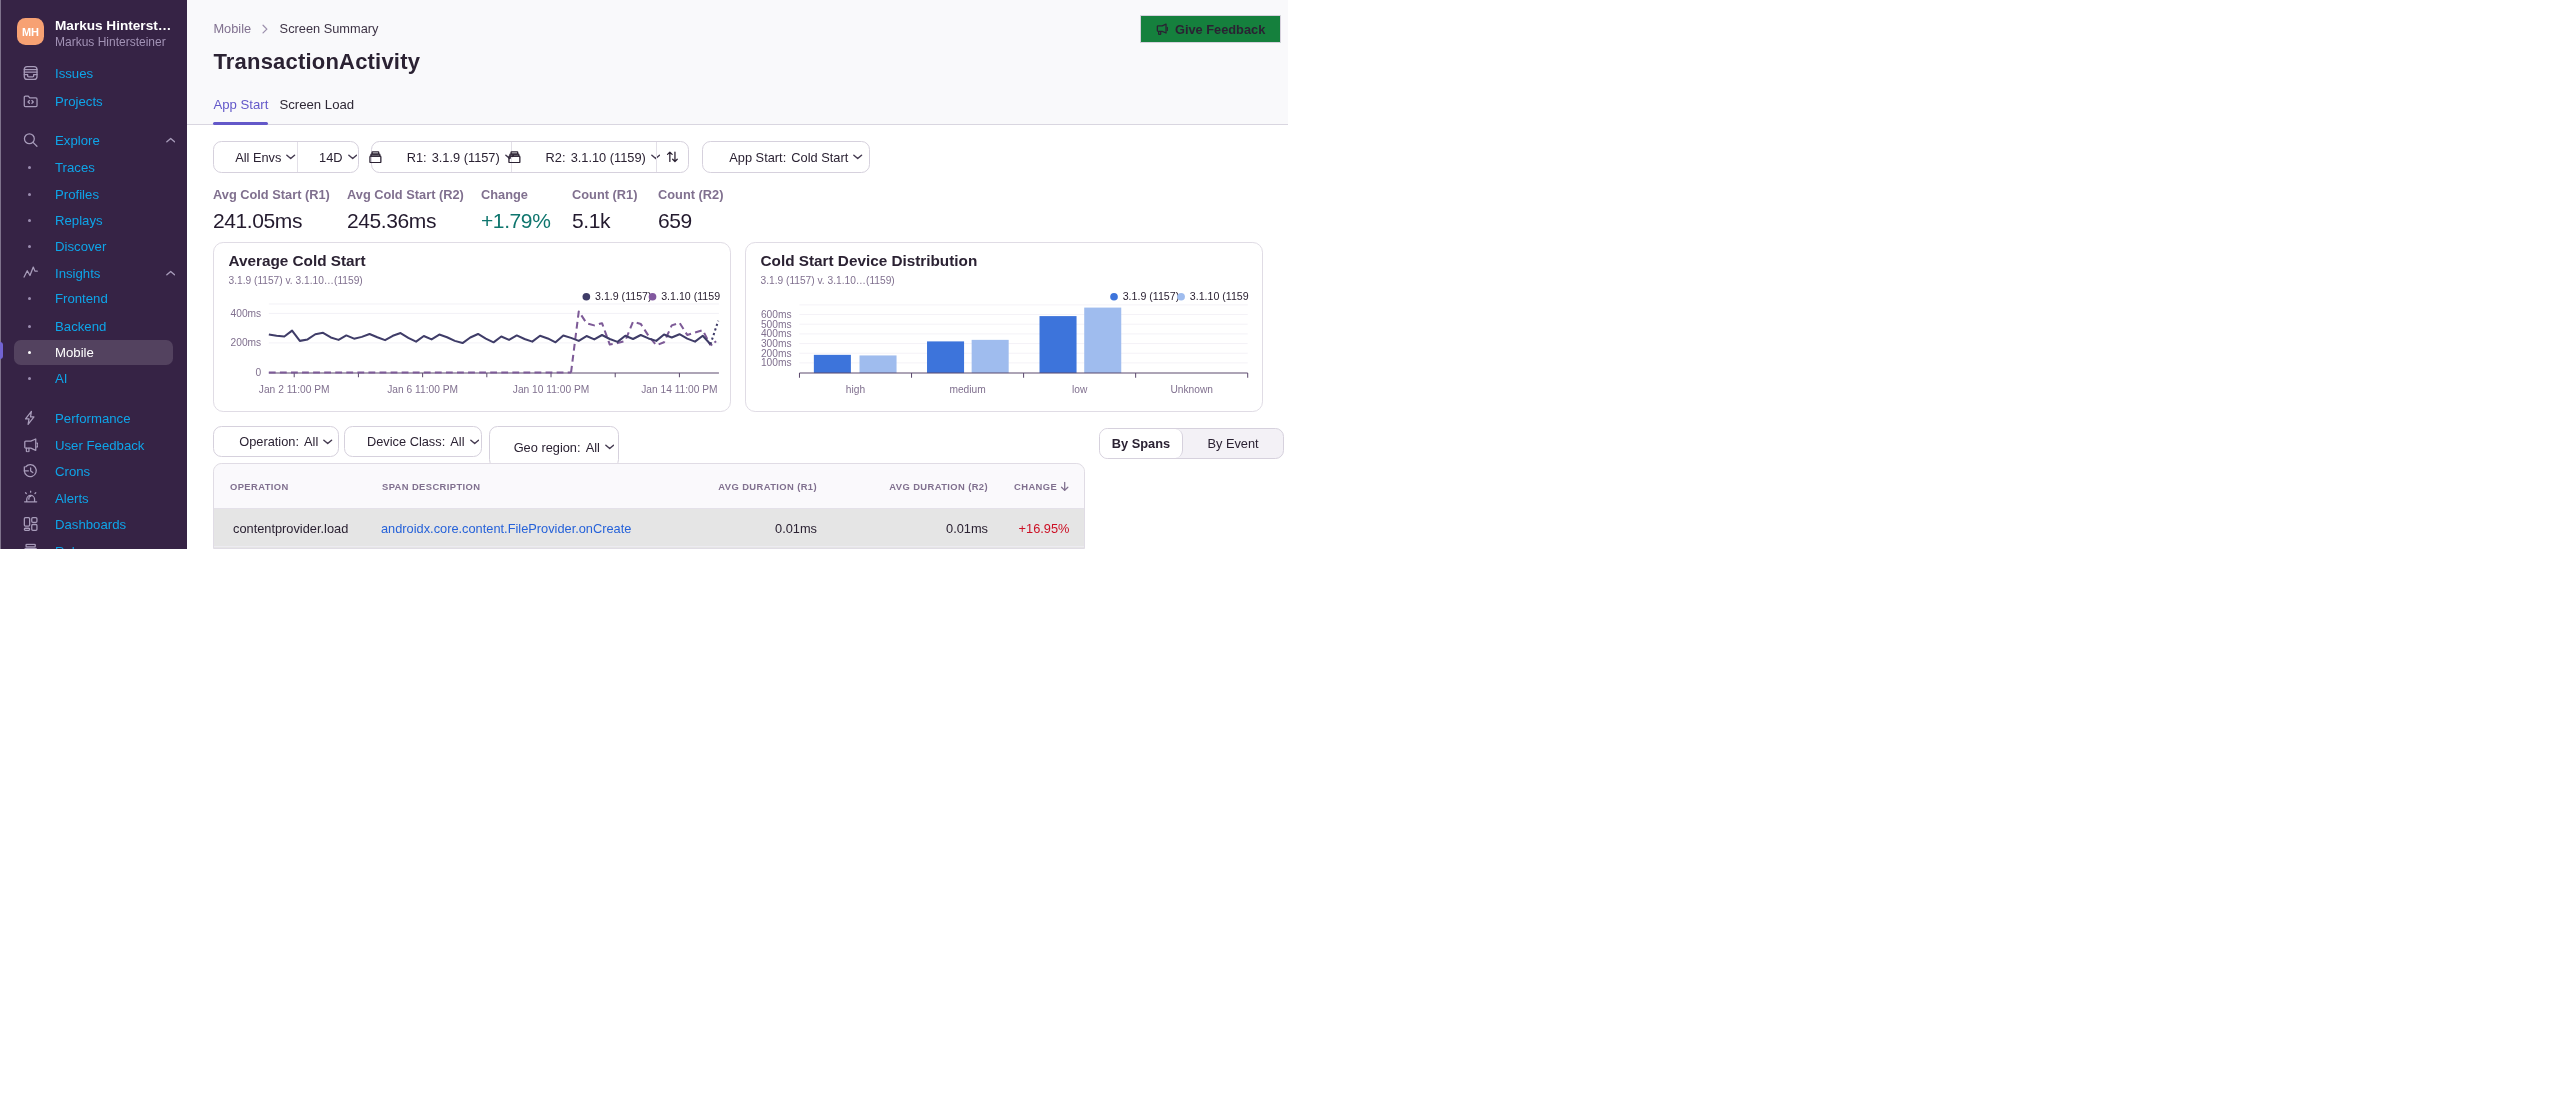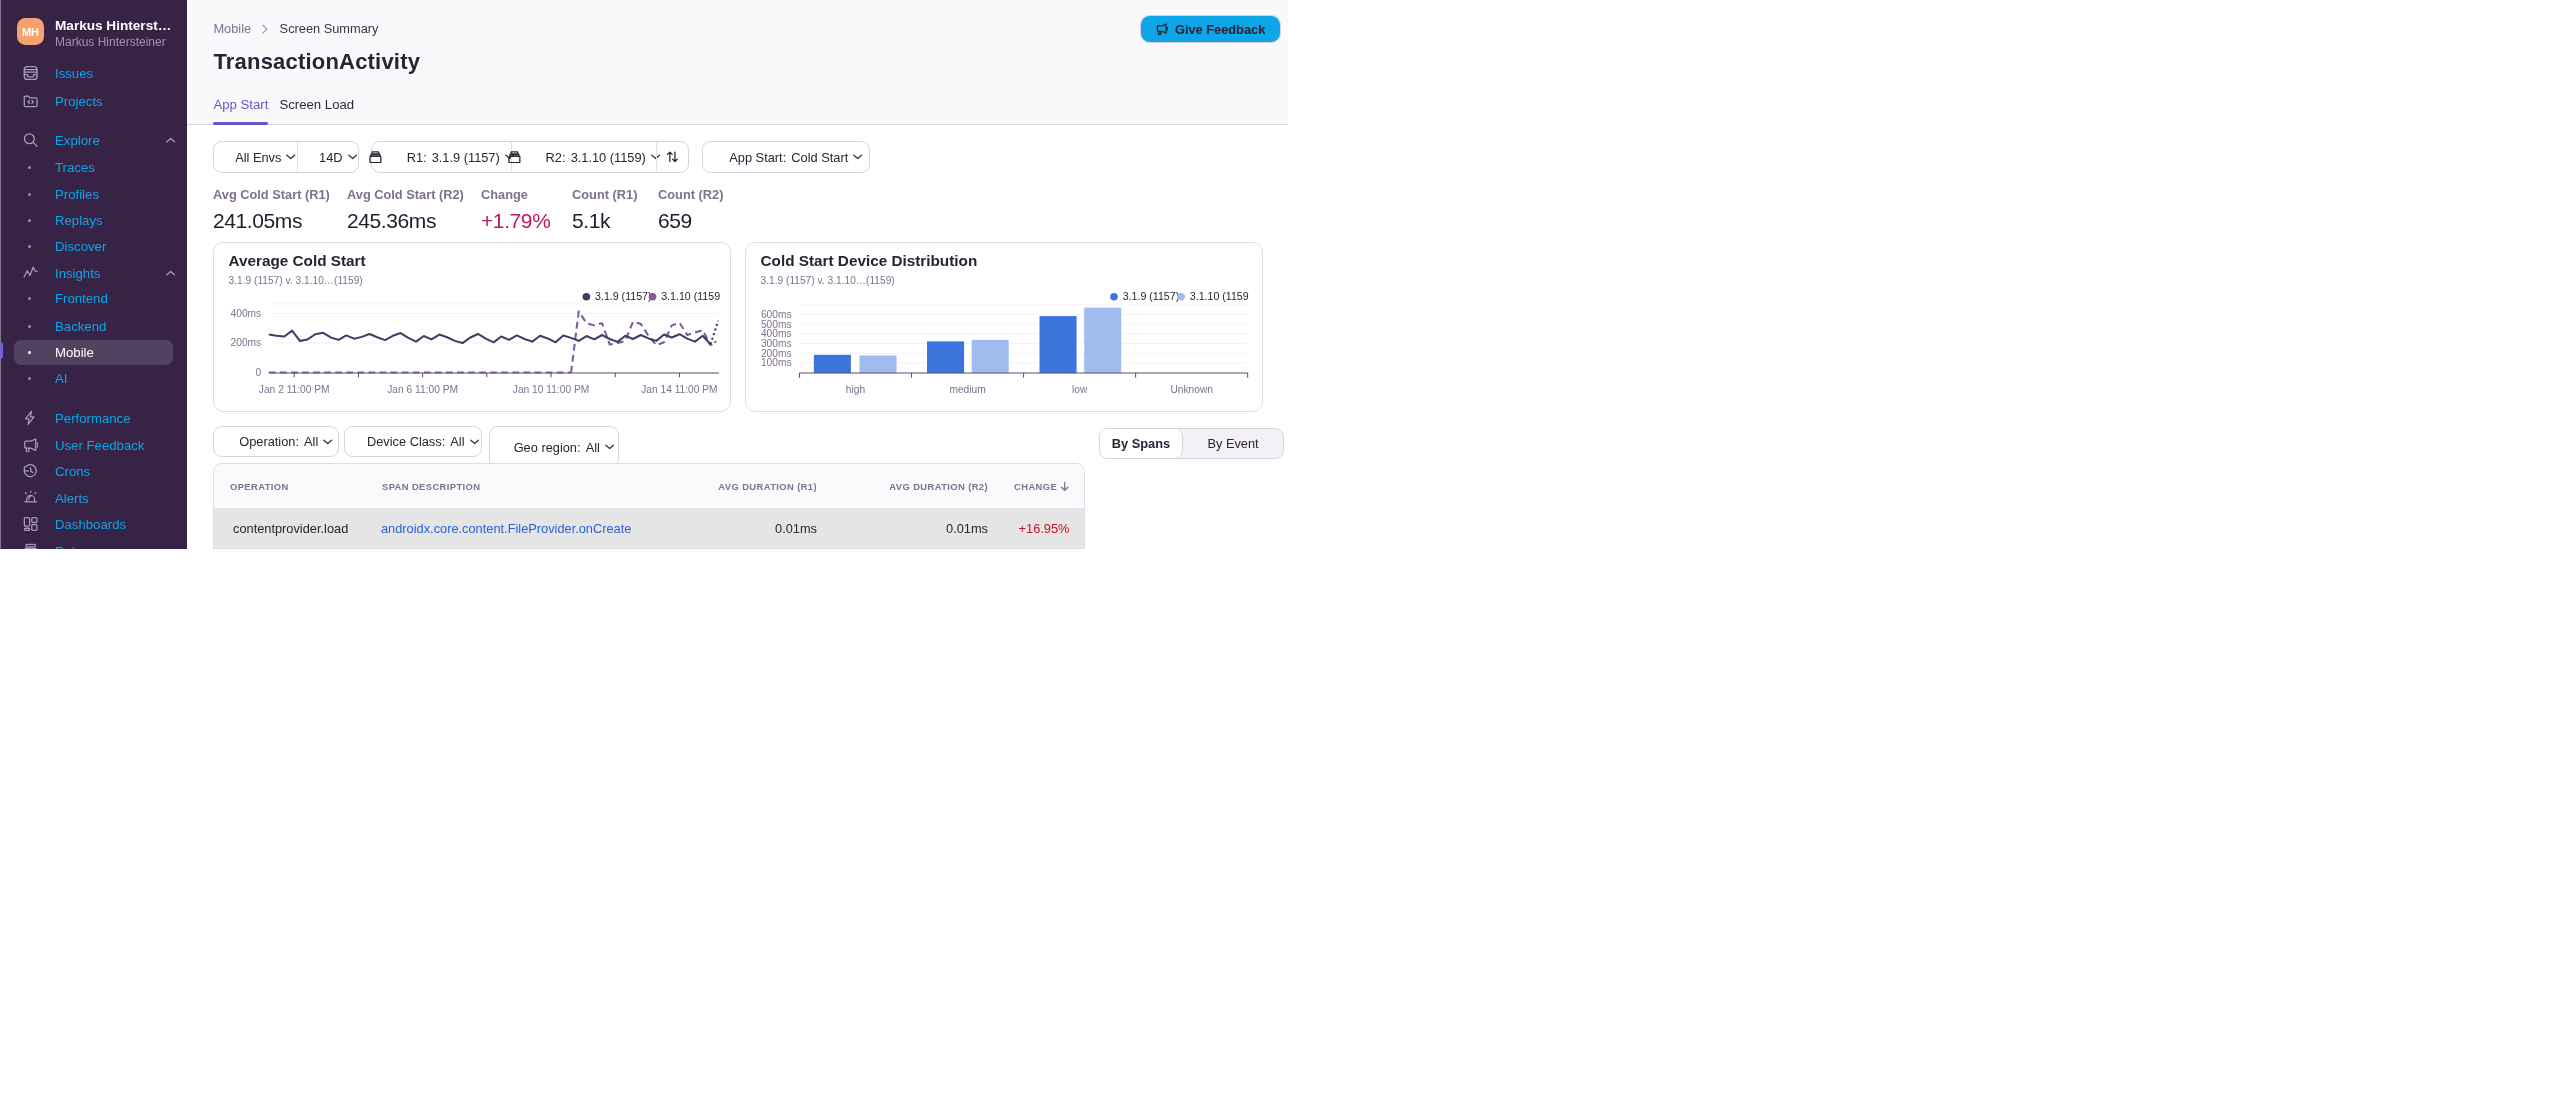--- a/index.html
+++ b/index.html
@@ -26,31 +26,31 @@
 
 .header { position:absolute; left:187px; top:0; right:0; height:125px; background:#f9f9fb; border-bottom:0.9px solid #d9d6e0; }
 .crumbs { position:absolute; left:26.4px; top:21px; font-size:12.8px; color:#80708f; }
 .crumbs .sep { display:inline-block; margin:0 7.7px; }
 .crumbs .cur { color:#3e3446; }
 .page-title { position:absolute; left:26.4px; top:49px; font-size:22px; font-weight:bold; color:#2b2233; letter-spacing:0.2px; }
 .tabs { position:absolute; left:26.4px; bottom:-0.9px; }
 .tab { display:inline-block; font-size:13.2px; padding-bottom:12.8px; position:relative; margin-right:11px; color:#2f2936; }
 .tab.active { color:#6358c9; }
 .tab.active:after { content:""; position:absolute; left:0; right:0; bottom:0; height:3.4px; border-radius:1.7px; background:#6358c9; }
-.feedback-btn { position:absolute; right:6.8px; top:15.3px; width:141px; height:28px; background:#0ea5e9; border:0.9px solid #d6d1dd; border-radius:10px; display:flex; align-items:center; justify-content:center; font-size:12.8px; font-weight:bold; color:#2b2233; gap:6.8px; }
+.feedback-btn { position:absolute; right:6.8px; top:15.3px; width:141px; height:28px; background:#15803d; border:0.9px solid #d6d1dd; border-radius:1px; display:flex; align-items:center; justify-content:center; font-size:12.8px; font-weight:bold; color:#2b2233; gap:6.8px; }
 
 
 .btn-group { position:absolute; height:32px; background:#fff; border:0.9px solid #d6d1dd; border-radius:8.5px; display:flex; align-items:stretch; font-size:12.8px; color:#2b2233; }
 .btn-group .seg { display:flex; align-items:center; justify-content:center; gap:5.1px; white-space:nowrap; }
 .btn-group .seg + .seg { border-left:0.9px solid #e3e0e8; }
 .btn-group b { font-weight:normal;margin-left:20px; }
 .chev-d { width:9.4px; height:6px; flex:0 0 auto; }
 .stat-label { position:absolute; font-size:12.8px; font-weight:bold; color:#80708f; white-space:nowrap; }
 .stat-value { position:absolute; font-size:21px; letter-spacing:-0.4px; color:#231a2e; white-space:nowrap; }
-.stat-value.red { color:#be185d; }
+.stat-value.red { color:#0f766e; }
 
 
 .card { position:absolute; top:242px; width:518px; height:170px; background:#fff; border:0.9px solid #e0dce5; border-radius:10.2px; }
 .card .ct { position:absolute; left:14.5px; top:9.4px; font-size:15.3px; font-weight:bold; color:#2b2233; }
 .card .cs { position:absolute; left:14.5px; top:31.5px; font-size:10.2px; color:#80708f; }
 .card svg.chart { position:absolute; left:0; top:0; }
 
 
 .seg-control { position:absolute; display:flex; height:31px; border:0.9px solid #d6d1dd; border-radius:8.5px; overflow:hidden; font-size:12.8px; background:#f3f1f6; }
 .seg-control .sc { display:flex; align-items:center; justify-content:center; color:#2b2233; }

